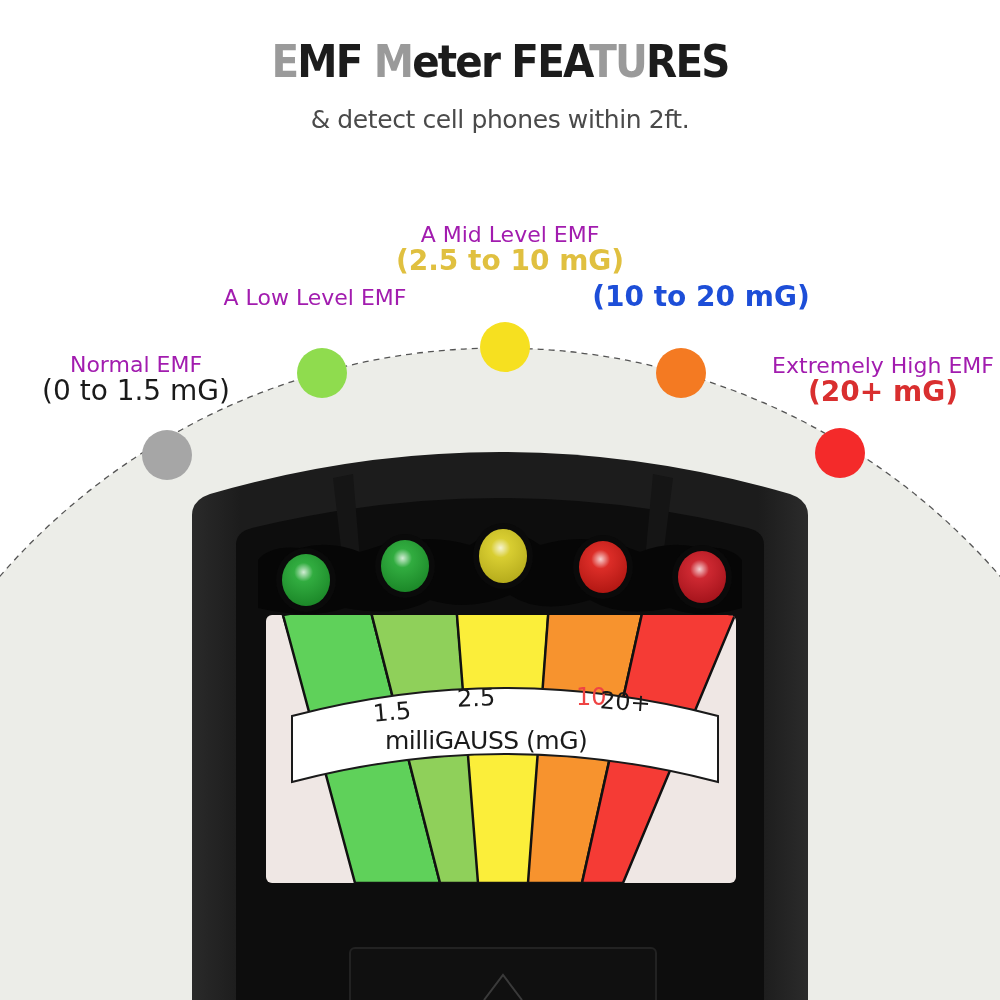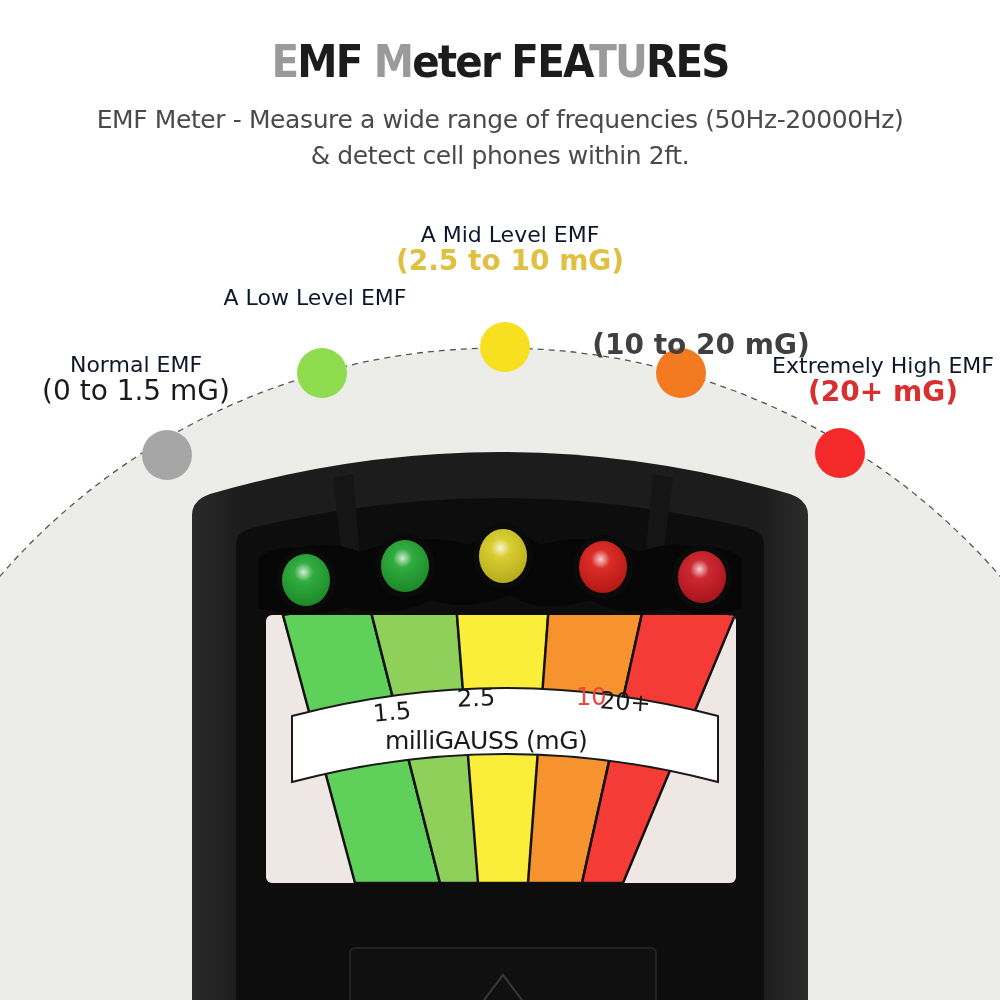--- a/index.html
+++ b/index.html
@@ -18,21 +18,21 @@
   .subtitle {
     position: absolute; top: 102px; left: 0; width: 1000px; text-align: center;
     font-size: 25px; line-height: 36px; color: #4a4a4a;
     font-family: "DejaVu Sans", sans-serif; letter-spacing: -0.4px;
   }
   .arc-svg { position: absolute; left: 0; top: 0; }
   .label {
     position: absolute; text-align: center; transform: translateX(-50%);
     white-space: nowrap;
   }
-  .label .name { font-size: 22px; color: #0f172a; line-height: 27px; }
+  .label .name { font-size: 22px; color: #a21caf; line-height: 27px; }
   .label .range { font-size: 28px; line-height: 26px; font-weight: bold; }
   .dot {
     position: absolute; width: 50px; height: 50px; border-radius: 50%;
     transform: translate(-50%, -50%);
   }
 </style>
 </head>
 <body>
 
 <svg class="arc-svg" width="1000" height="1000" viewBox="0 0 1000 1000">
@@ -105,21 +105,20 @@
     </div>
   <div class="dot led" style="left:702px;top:577px;width:48px;height:52px;background:#c8101a;box-shadow:0 0 0 6px #0a0a0a;">
       <div style="position:absolute;inset:0;border-radius:50%;background:radial-gradient(circle at 45% 35%, rgba(255,255,255,0.8) 0, rgba(255,255,255,0.1) 22%, rgba(0,0,0,0.25) 100%);"></div>
     </div>
 </div>
 
 <div class="title">
   <span class="accent">E</span><span>MF </span><span class="accent">M</span><span>eter FEA</span><span class="accent">TU</span><span>RES</span>
 </div>
 <div class="subtitle">
-  <div>EMF Meter - Measure a wide range of frequencies (50Hz-20000Hz)</div>
   <div>&amp; detect cell phones within 2ft.</div>
 </div>
 
 <div class="dot" style="left:167px;top:455px;background:#a6a6a6;"></div>
 <div class="dot" style="left:322px;top:373px;background:#8fdc4e;"></div>
 <div class="dot" style="left:505px;top:347px;background:#f6e020;"></div>
 <div class="dot" style="left:681px;top:373px;background:#f47a22;"></div>
 <div class="dot" style="left:840px;top:453px;background:#f42a2a;"></div>
 
 <div class="label" style="left:136px;top:351px;">
@@ -127,18 +126,18 @@
   <div class="range" style="color:#1a1a1a;font-weight:normal;">(0 to 1.5 mG)</div>
 </div>
 <div class="label" style="left:315px;top:284px;">
   <div class="name">A Low Level EMF</div>
 </div>
 <div class="label" style="left:510px;top:221px;">
   <div class="name">A Mid Level EMF</div>
   <div class="range" style="color:#e0c040;">(2.5 to 10 mG)</div>
 </div>
 <div class="label" style="left:701px;top:284px;">
-  <div class="range" style="color:#404040;margin-top:48px;">(10 to 20 mG)</div>
+  <div class="range" style="color:#1d4ed8;">(10 to 20 mG)</div>
 </div>
 <div class="label" style="left:883px;top:352px;">
   <div class="name">Extremely High EMF</div>
   <div class="range" style="color:#d92f2f;">(20+ mG)</div>
 </div>
 
 </body></html>

